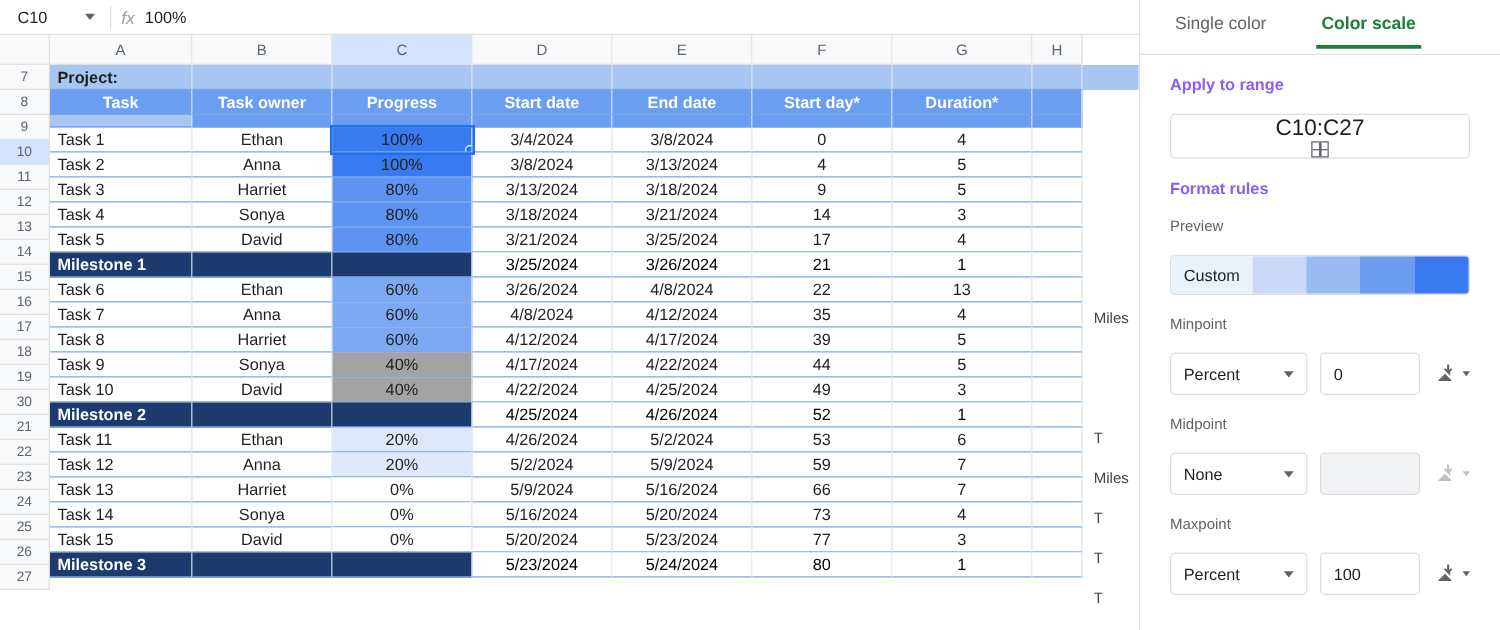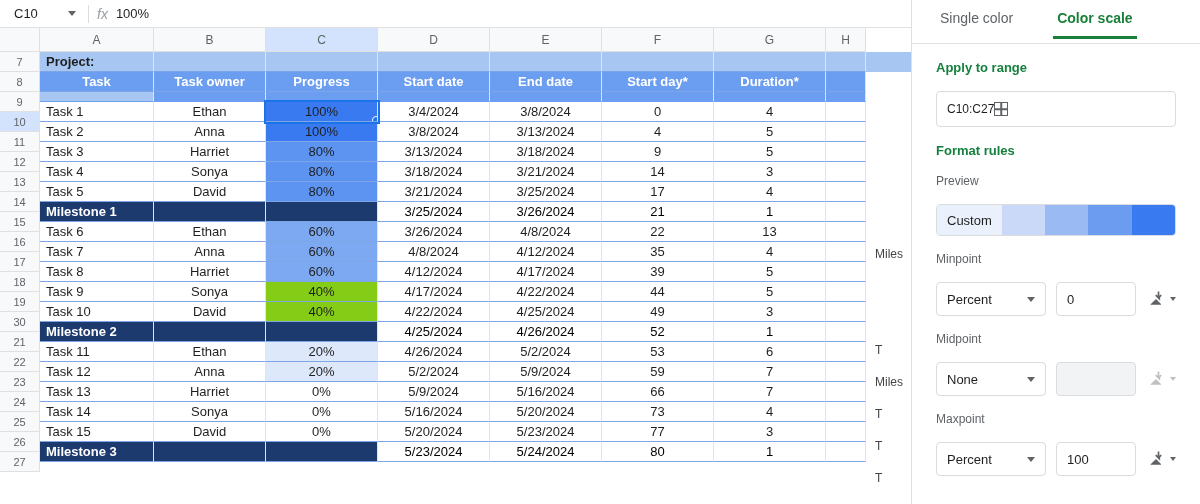--- a/index.html
+++ b/index.html
@@ -106,21 +106,21 @@
   .hdr-row .cell { background: #6b9ef0; color: #fff; font-weight: 600; justify-content: center; }
   .blank-row .cell { background: #6b9ef0; border-bottom: 1px solid #6b9ef0; }
   .blank-row .cell:first-child { background: #a7c7f2; }
   .milestone .cell { background: #1d3a6e; color: #fff; font-weight: 600; }
   .milestone .cell.after { background: #fff; color: #000; font-weight: normal; }
 
   
   .p100 { background: #3a7af0; }
   .p80  { background: #5d94f2; }
   .p60  { background: #7da9f2; }
-  .p40  { background: #84cc16; }
+  .p40  { background: #a3a3a3; }
   .p20  { background: #dde8fb; text-align: center; }
   .p0   { background: #ffffff; }
 
   .active-cell {
     outline: 2px solid #1a73e8;
     position: relative;
   }
   .active-cell::after {
     content: '';
     position: absolute;
@@ -164,32 +164,33 @@
   .tab {
     padding: 10px 4px;
     font-size: 14px;
     color: #5f6368;
     cursor: pointer;
     border-bottom: 3px solid transparent;
   }
   .tab.active { color: #188038; font-weight: 600; border-bottom-color: #188038; }
 
   .panel { padding: 16px 24px; display: flex; flex-direction: column; gap: 16px; }
-  .section-title { font-size: 13px; font-weight: 600; color: #15803d; }
+  .section-title { font-size: 13px; font-weight: 600; color: #8b5cf6; }
   .subtle { font-size: 12px; color: #5f6368; }
 
   .range-input {
     width: 100%;
     height: 36px;
     border: 1px solid #dadce0;
     border-radius: 4px;
     display: flex;
     align-items: center;
     padding: 0 10px;
-    font-size: 12px;
+    font-size: 18px;
+    flex-direction: column;
   }
   .grid-icon {
     display: inline-block;
     width: 14px; height: 14px;
     border: 1.5px solid #5f6368;
     position: relative;
   }
   .grid-icon::before, .grid-icon::after {
     content:''; position:absolute; background:#5f6368;
   }

